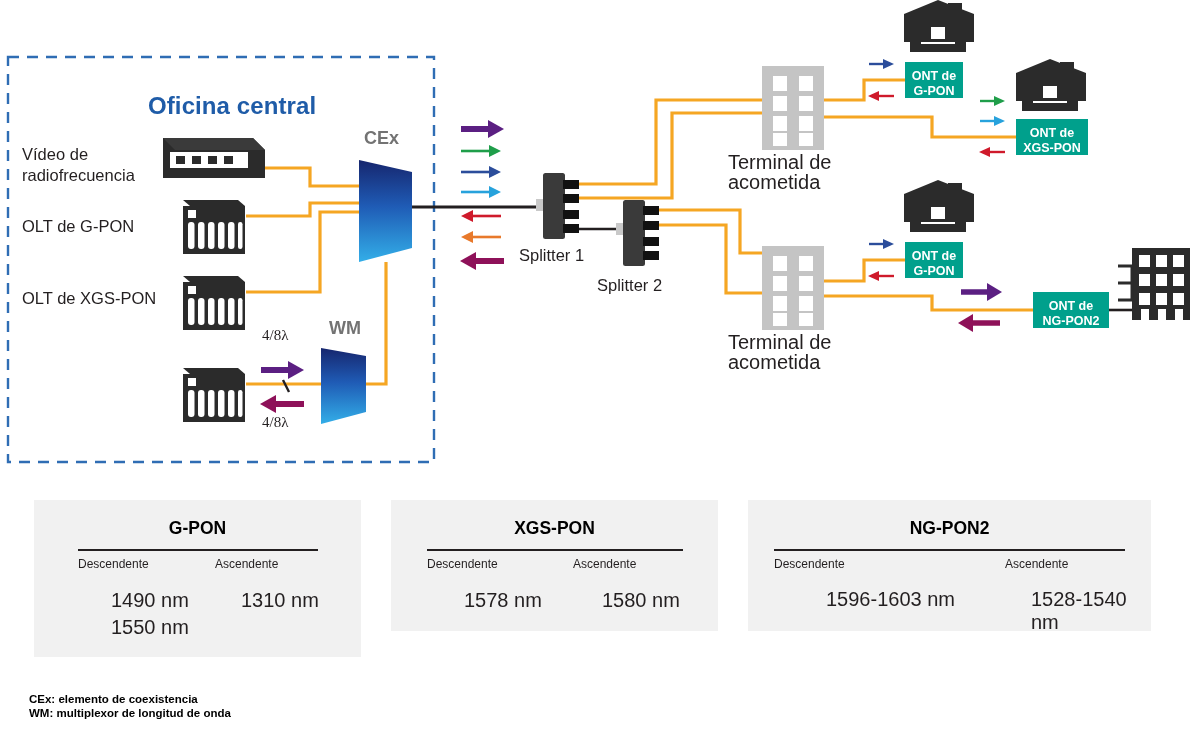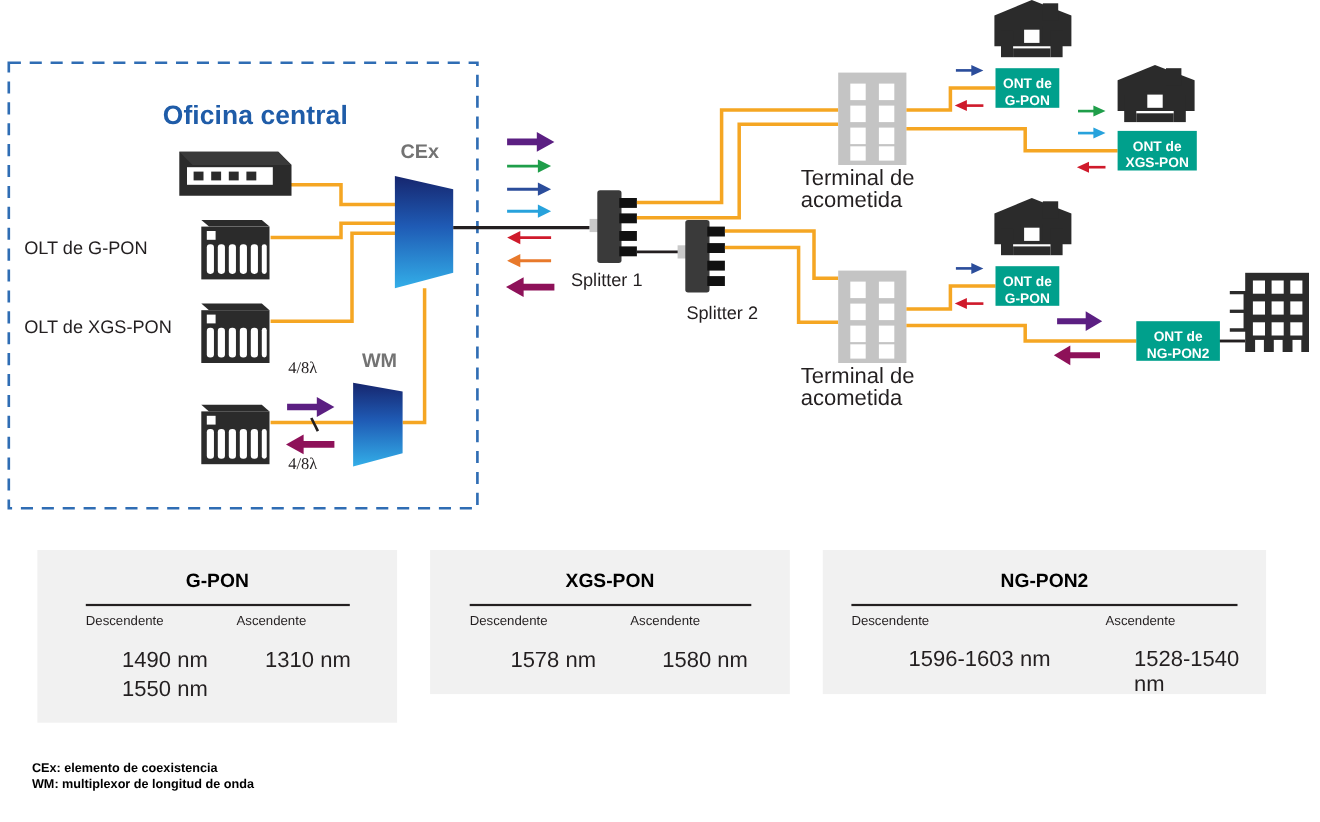--- a/index.html
+++ b/index.html
@@ -398,31 +398,33 @@
 
       <g>
           <line x1="988" y1="597" x2="1018" y2="597" stroke="#8e1159" stroke-width="5.5"></line>
           <polygon points="992,588 977,597 992,606" fill="#8e1159"></polygon>
         </g>
     </g>
   </svg>
 
   <div class="txt co-title" style="left:148px;top:92px;">Oficina central</div>
 
+  <div class="txt src-label" style="left:22px;top:144px;white-space:pre-line;">Vídeo de
+radiofrecuencia</div>
   <div class="txt src-label" style="left:22px;top:216px;">OLT de G-PON</div>
   <div class="txt src-label" style="left:22px;top:288px;">OLT de XGS-PON</div>
 
   <div class="txt el-label" style="left:364px;top:128px;">CEx</div>
   <div class="txt el-label" style="left:329px;top:318px;">WM</div>
 
   <div class="txt lam" style="left:262px;top:327px;">4/8λ</div>
   <div class="txt lam" style="left:262px;top:414px;">4/8λ</div>
 
   <div class="txt splitter-cap" style="left:519px;top:246px;">Splitter 1</div>
-  <div class="txt splitter-cap" style="left:624px;top:276px;">Splitter 2</div>
+  <div class="txt splitter-cap" style="left:597px;top:276px;">Splitter 2</div>
 
   <div class="txt node-cap" style="left:728px;top:152px;width:130px;white-space:pre-line;">Terminal de
 acometida</div>
   <div class="txt node-cap" style="left:728px;top:332px;width:130px;white-space:pre-line;">Terminal de
 acometida</div>
 
   <div class="ont-box" style="left:905px;top:62px;width:58px;height:36px;">
     <div>
       <span>ONT de</span>
       <span>G-PON</span>

